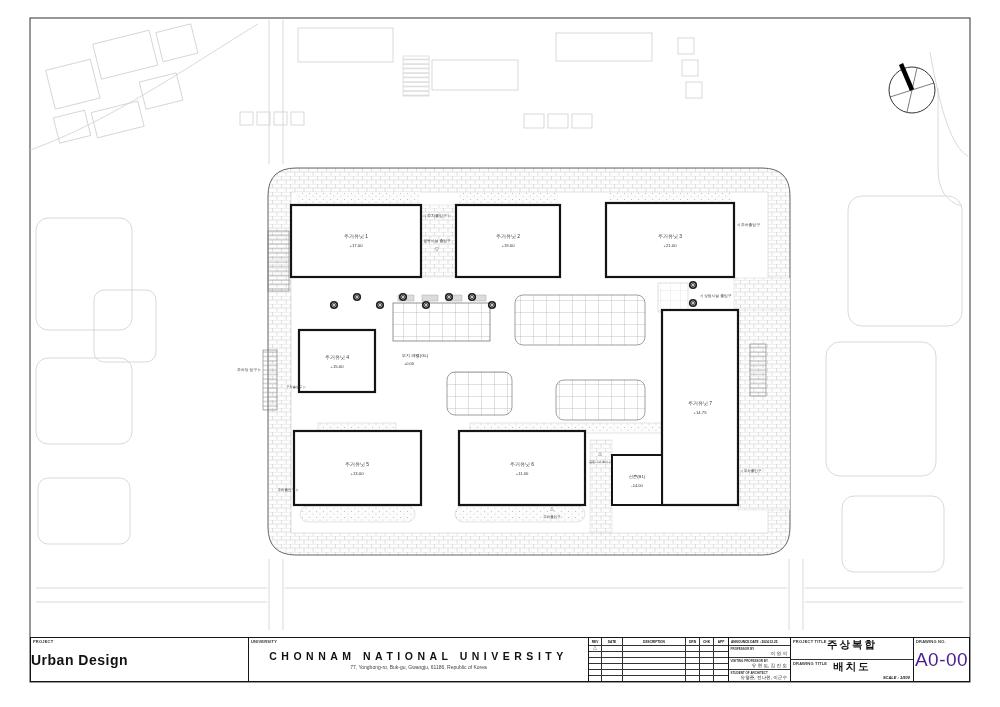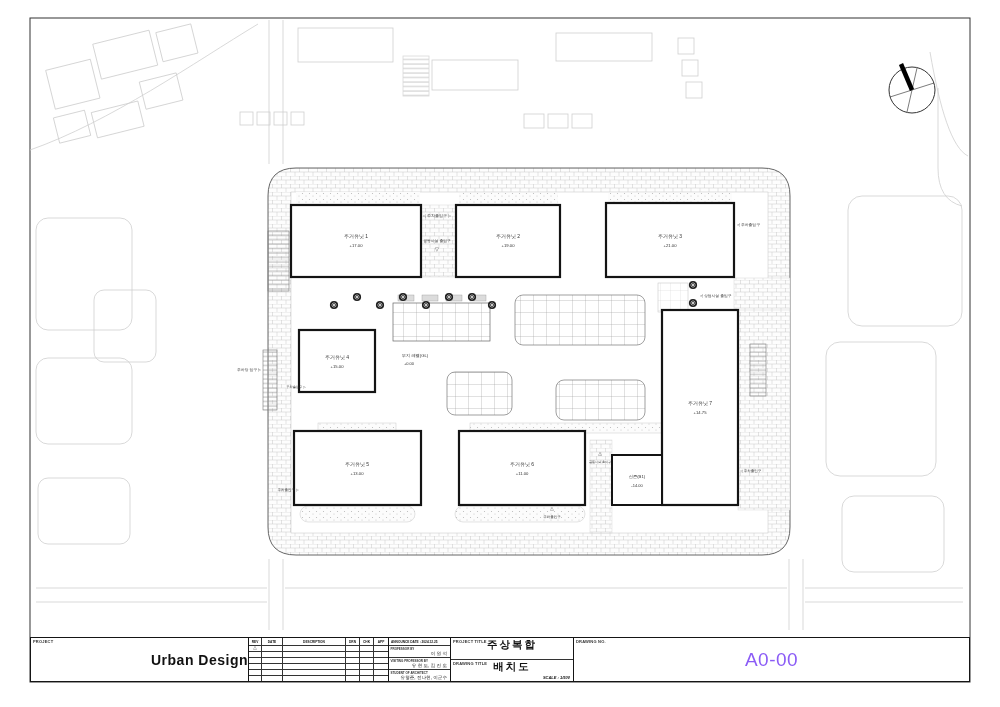--- a/index.html
+++ b/index.html
@@ -7,21 +7,21 @@
          font-family:"Liberation Sans",sans-serif;color:#111;}
   svg.plan{position:absolute;left:0;top:0;}
   svg text{font-family:"Liberation Sans","DejaVu Sans",sans-serif;fill:#333;}
 
   
   .titleblock{position:absolute;left:30px;top:637px;width:940px;height:45px;background:#fff;
               border:1.5px solid #151515;box-sizing:border-box;display:flex;}
   .tbcell{position:relative;box-sizing:border-box;border-right:1.2px solid #151515;height:100%;}
   .tbcell:last-child{border-right:none;}
   .tinylabel{position:absolute;left:2px;top:1px;font-size:4px;font-weight:bold;color:#333;letter-spacing:.2px;}
-  .c-project{width:218px;display:flex;align-items:center;justify-content:flex-end;}
+  .c-project{width:218px;display:flex;align-items:center;justify-content:flex-start;}
   .c-project .big{font-size:14px;font-weight:bold;letter-spacing:.5px;}
   .c-univ{width:340px;display:flex;flex-direction:column;align-items:center;justify-content:center;}
   .c-univ .uname{font-size:10.5px;font-weight:bold;letter-spacing:4.5px;white-space:nowrap;}
   .c-univ .uaddr{font-size:5px;color:#444;margin-top:2px;}
   .c-rev{width:140px;display:flex;flex-direction:column;font-size:3.2px;}
   .revrow{display:flex;flex:1;border-bottom:.5px solid #333;}
   .revrow:last-child{border-bottom:none;}
   .revrow.hdr{flex:0 0 7px;font-weight:bold;align-items:center;}
   .revc{border-right:.5px solid #333;height:100%;display:flex;align-items:center;justify-content:center;box-sizing:border-box;}
   .revc:last-child{border-right:none;}
@@ -35,21 +35,21 @@
   .apr.a1{flex:0 0 8px;display:flex;align-items:center;}
   .apr.a1 .ann{font-size:3.2px;font-weight:bold;margin-left:2px;white-space:nowrap;}
   .apr.a2,.apr.a3{flex:0 0 12px;}
   .apr.a4{flex:1;}
   .c-title{width:123px;display:flex;flex-direction:column;}
   .trow{position:relative;flex:1;border-bottom:.5px solid #333;display:flex;align-items:flex-start;justify-content:center;}
   .trow:last-child{border-bottom:none;}
   .trow .kval{font-size:10.5px;font-weight:bold;letter-spacing:2px;}
   .scale{position:absolute;right:3px;bottom:1px;font-size:4px;font-weight:bold;font-style:italic;}
   .c-no{flex:1;display:flex;align-items:center;justify-content:center;}
-  .c-no .dno{font-size:19px;letter-spacing:.5px;color:#8b5cf6;}
+  .c-no .dno{font-size:19px;letter-spacing:.5px;color:#4c1d95;}
 </style>
 </head>
 <body>
 
 <div class="sheet">
 
   <svg class="plan" width="1000" height="707" viewBox="0 0 1000 707">
     <defs>
       <pattern id="brick" width="9" height="8" patternUnits="userSpaceOnUse">
         <rect width="9" height="8" fill="#fdfdfd"></rect>
@@ -230,20 +230,25 @@
     </g>
   </svg>
 
   <div class="titleblock">
 
     <div class="tbcell c-project">
       <span class="tinylabel">PROJECT</span>
       <span class="big">Urban Design</span>
     </div>
 
+    <div class="tbcell c-univ">
+      <span class="tinylabel">UNIVERSITY</span>
+      <span class="uname">CHONNAM NATIONAL UNIVERSITY</span>
+      <span class="uaddr">77, Yongbong-ro, Buk-gu, Gwangju, 61186, Republic of Korea</span>
+    </div>
 
     <div class="tbcell c-rev">
       <div class="revrow hdr">
         <div class="revc w-rev">REV</div>
         <div class="revc w-date">DATE</div>
         <div class="revc w-desc">DESCRIPTION</div>
         <div class="revc w-s">DRN</div>
         <div class="revc w-s">CHK</div>
         <div class="revc w-s">APP</div>
       </div>

